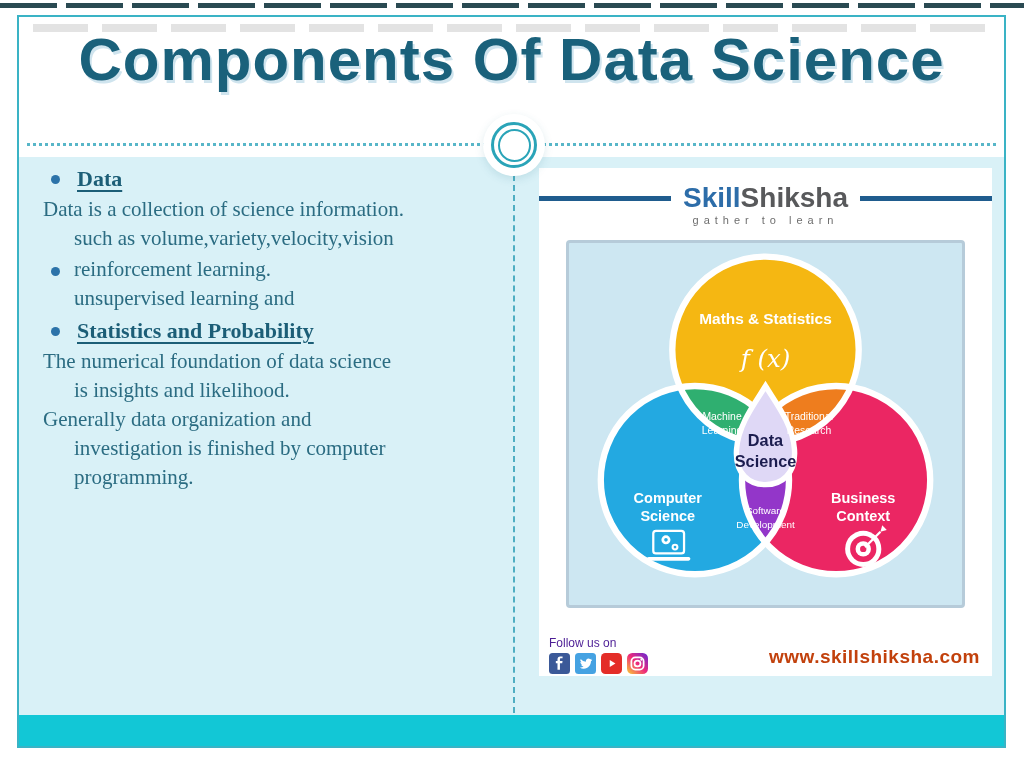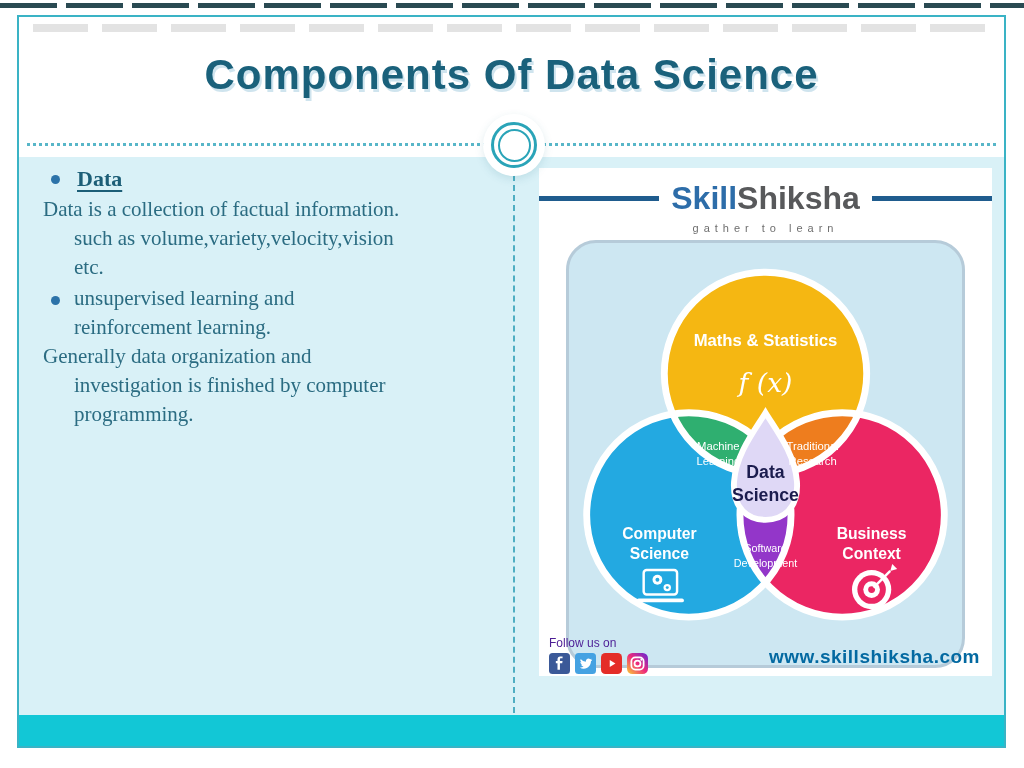--- a/index.html
+++ b/index.html
@@ -12,22 +12,22 @@
     background:repeating-linear-gradient(90deg,#2a4a52 0 57px, rgba(0,0,0,0) 57px 66px); }
 
   
   .frame { position:absolute; left:17px; top:15px; width:989px; height:733px;
            border:2px solid #3ab3c5; background:#ffffff; }
 
   
   .top-texture { position:absolute; top:7px; left:14px; right:14px; height:8px;
     background:repeating-linear-gradient(90deg,#e3e3e3 0 55px, rgba(0,0,0,0) 55px 69px); }
 
-  .page-title { position:absolute; top:34px; left:0; width:100%; text-align:center;
-    font-size:42px; font-weight:700; color:#1a617b; letter-spacing:1px;
+  .page-title { position:absolute; top:8px; left:0; width:100%; text-align:center;
+    font-size:60px; font-weight:700; color:#1a617b; letter-spacing:1px;
     text-shadow:2px 3px 0 #cfe4ee; }
 
   
   .h-divider { position:absolute; top:126px; left:8px; right:8px; height:0;
     border-top:3px dotted #58b6c8; }
   .ornament { position:absolute; left:464px; top:97px; width:62px; height:62px;
     border-radius:50%; background:#ffffff; box-shadow:0 3px 8px rgba(40,120,140,0.15);
     display:flex; align-items:center; justify-content:center; z-index:5; }
   .ornament .ring-outer { width:46px; height:46px; border-radius:50%;
     border:3px solid #2aa4b8; display:flex; align-items:center; justify-content:center; }
@@ -51,42 +51,42 @@
     text-underline-offset:4px; }
   .body-line { line-height:29px; }
   .body-line.cont { padding-left:31px;font-family:Liberation Serif, serif; }
 
   
   .panel { position:absolute; left:520px; top:151px; width:453px; height:508px;
     background:#ffffff; }
   .logo-row { position:absolute; top:16px; left:0; right:0; display:flex;
     align-items:center; }
   .logo-row .lline { flex:1; height:5px; background:#1f5c8e; }
-  .logo-text { font-size:32px; font-weight:700; padding:0 12px; letter-spacing:0;
+  .logo-text { font-size:28px; font-weight:700; padding:0 12px; letter-spacing:0;
     line-height:28px; }
   .logo-skill { color:#2d6da9; }
   .logo-shiksha { color:#58595b; }
   .tagline { position:absolute; top:46px; left:0; right:0; text-align:center;
-    font-size:11px; color:#6e6e6e; letter-spacing:5px;margin-top:8px; }
-
-  .card { position:absolute; left:27px; top:72px; width:399px; height:428px;
-    background:#cde7f2; border:3px solid #b6cbd9; border-radius:30px; overflow:hidden; }
+    font-size:11px; color:#6e6e6e; letter-spacing:5px; }
+
+  .card { position:absolute; left:27px; top:72px; width:399px; height:368px;
+    background:#cde7f2; border:3px solid #b6cbd9; border-radius:4px; overflow:hidden; }
   .card svg { width:100%; height:100%; display:block; }
 
   .vlabel   { font-family:"Liberation Sans", sans-serif; fill:#ffffff; }
   .vbold    { font-weight:700; }
   .vformula { font-family:"DejaVu Serif", serif; font-style:italic; fill:#ffffff; }
   .vcenter  { font-family:"Liberation Sans", sans-serif; font-weight:700; fill:#1b1c4e; }
 
   .panel-footer-follow { position:absolute; left:10px; top:468px; }
   .follow-text { font-size:12px; color:#4c1d95; }
   .social-row { display:flex; gap:5px; margin-top:3px; }
   .social-row svg { display:block; }
   .website { position:absolute; right:12px; top:478px; font-size:19px; font-weight:700;
-    color:#0369a1; letter-spacing:0.5px; }
+    color:#c2410c; letter-spacing:0.5px; }
 
   
   .bottom-bar { position:absolute; left:0; bottom:0; width:100%; height:31px;
     background:#12c7d6; }
 </style>
 </head>
 <body>
 
 <div class="slide">
   <div class="top-dark-line"></div>
@@ -103,32 +103,39 @@
         <div class="ring-inner"></div>
       </div>
     </div>
 
     <div class="left-col">
       <div>
         <div class="item-head">
           <span class="dot"></span>
           <span class="head-text">Data</span>
         </div>
-        <div class="body-line">Data is a collection of  factual information.</div>
+        <div class="body-line">Data is a collection of  science information.</div>
       </div>
       <div>
         <div class="body-line cont">such as volume,variety,velocity,vision</div>
-        <div class="body-line cont">etc.</div>
       </div>
       <div>
         <div class="item-head">
           <span class="dot"></span>
         </div>
+        <div class="body-line cont">reinforcement learning.</div>
         <div class="body-line cont">unsupervised learning and</div>
-        <div class="body-line cont">reinforcement learning.</div>
+      </div>
+      <div>
+        <div class="item-head">
+          <span class="dot"></span>
+          <span class="head-text">Statistics and Probability</span>
+        </div>
+        <div class="body-line">The numerical foundation of data science</div>
+        <div class="body-line cont">is insights and likelihood.</div>
       </div>
       <div>
         <div class="body-line">Generally data organization and</div>
         <div class="body-line cont">investigation is finished by computer</div>
         <div class="body-line cont">programming.</div>
       </div>
     </div>
 
     <div class="v-divider"></div>
 

